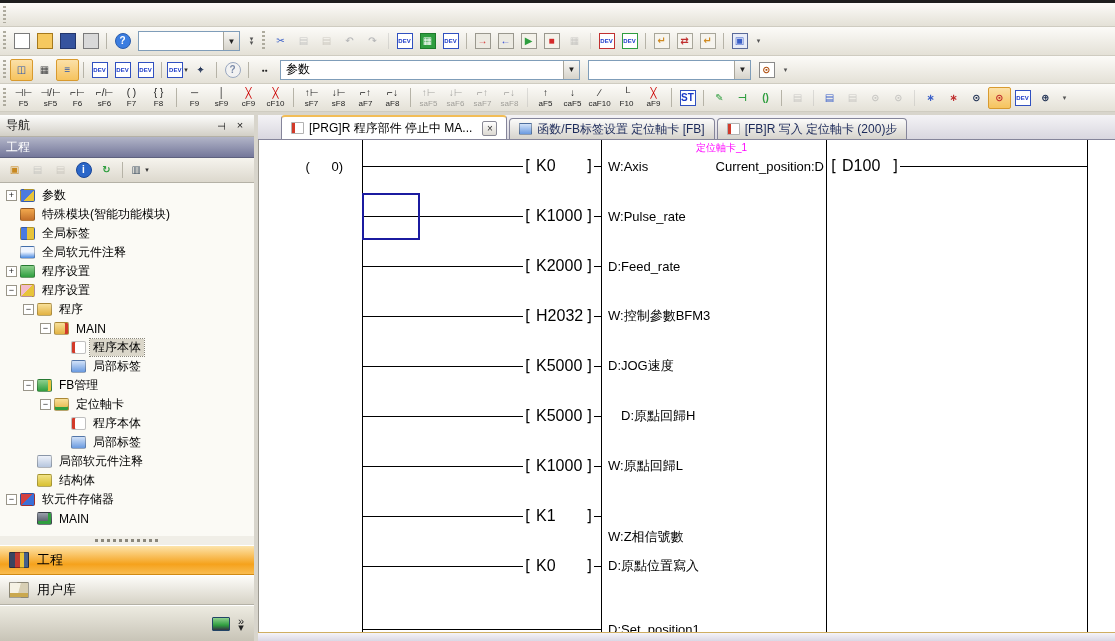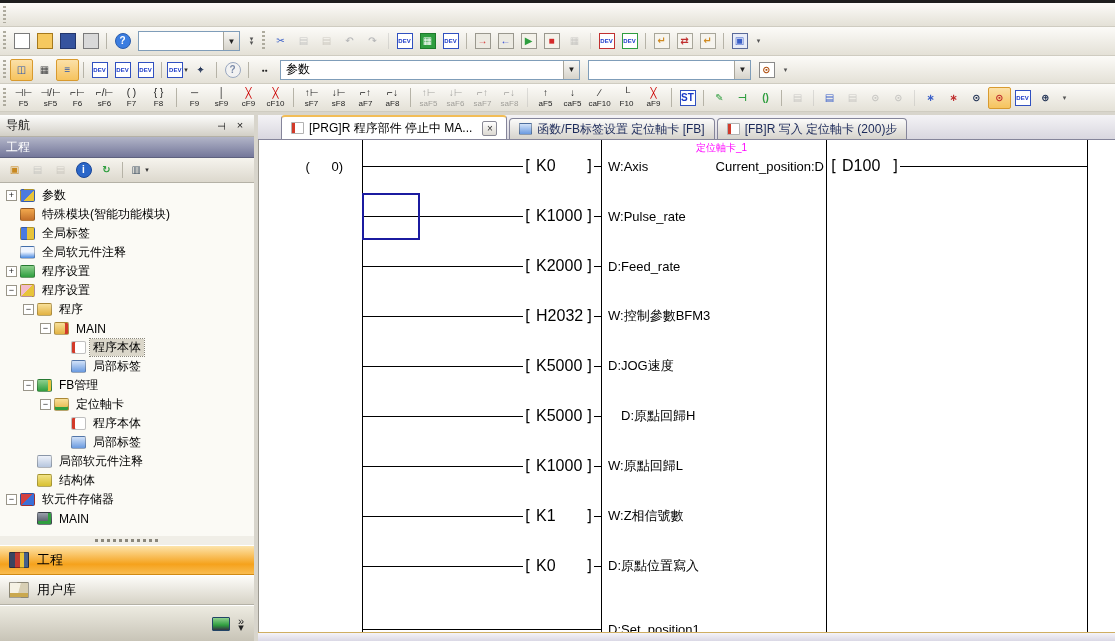--- a/index.html
+++ b/index.html
@@ -647,21 +647,21 @@
             <span class="bch">]</span>
           </div>
           <div class="pinlab" style="left: 349px; top: 326px;">W:原點回歸L</div>
           <div class="wire" style="left: 103px; width: 161px; top: 376px;"></div>
           <div class="wire" style="left: 335px; width: 7px; top: 376px;"></div>
           <div class="brk" style="left: 264px; top: 376px; width: 71px;">
             <span class="bch">[</span>
             <span class="val">K1</span>
             <span class="bch">]</span>
           </div>
-          <div class="pinlab" style="left: 349px; top: 376px;">W:Z相信號數</div>
+          <div class="pinlab" style="left: 349px; top: 397px;">W:Z相信號數</div>
           <div class="wire" style="left: 103px; width: 161px; top: 426px;"></div>
           <div class="wire" style="left: 335px; width: 7px; top: 426px;"></div>
           <div class="brk" style="left: 264px; top: 426px; width: 71px;">
             <span class="bch">[</span>
             <span class="val">K0</span>
             <span class="bch">]</span>
           </div>
           <div class="pinlab" style="left: 349px; top: 426px;">D:原點位置寫入</div>
           <div class="wire" style="left: 103px; width: 239px; top: 489px;"></div>
           <div class="pinlab" style="left: 349px; top: 489px;">D:Set_position1</div>

